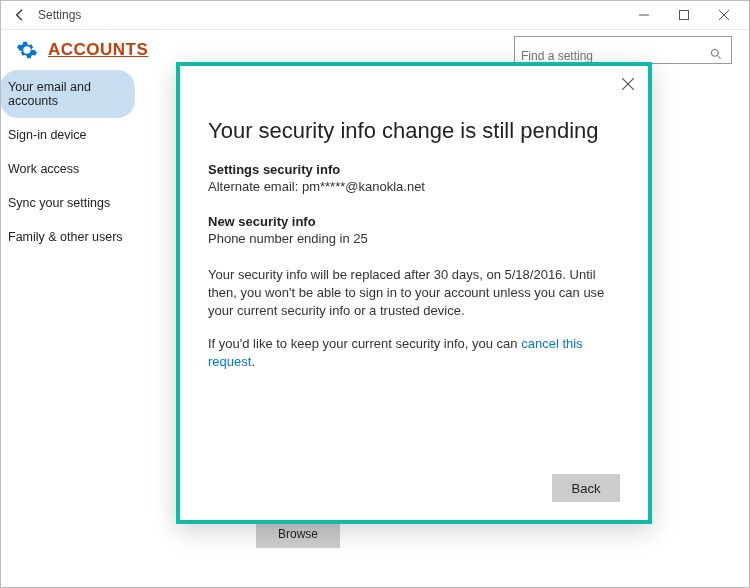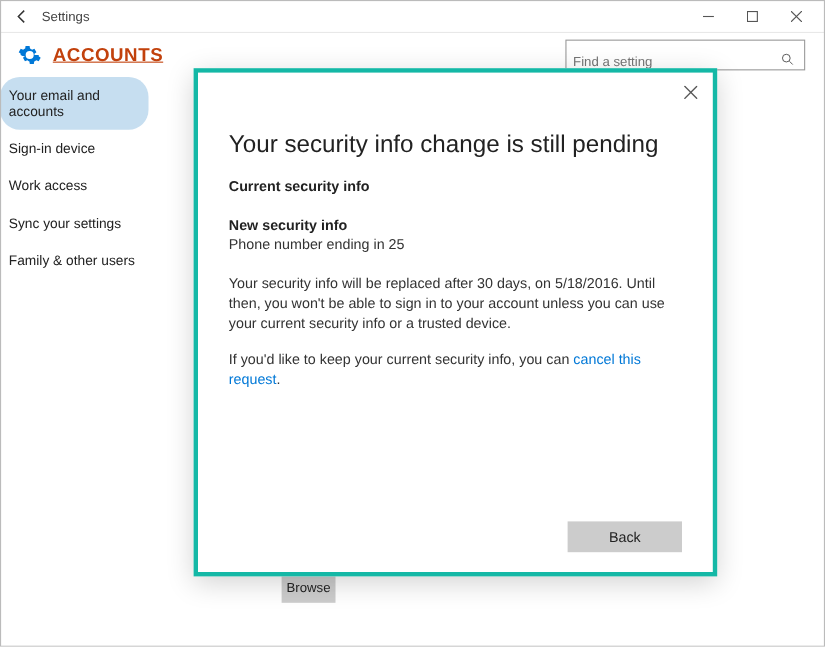--- a/index.html
+++ b/index.html
@@ -14,31 +14,31 @@
   .header .section { font-size:17px; font-weight:600; letter-spacing:0.5px; color:#c2410c;text-decoration:underline; }
   .header .spacer { flex:1; }
   .search { display:flex; align-items:flex-end; border:1px solid #999; width:218px; height:28px; padding:0 6px; margin-right:8px;}
   .search input { flex:1; border:none; outline:none; font-size:12px; color:#333; background:transparent;}
   .search .sicon { width:16px; height:16px; color:#555; }
   .body { display:flex; height: calc(100% - 68px); position:relative;}
   .sidebar { width:135px; background:#fff; padding-top:0;}
   .sidebar .item { font-size:12.5px; color:#222; padding:10px 8px; cursor:pointer;}
   .sidebar .item.active { background:#c6def0;border-radius:18px;}
   .content { flex:1; position:relative;}
-  .browse-btn { position:absolute; left:256px; top:520px; width:49px; height:28px; background:#ccc; color:#222; font-size:12px; display:flex; align-items:center; justify-content:center; cursor:pointer;}
+  .browse-btn { position:absolute; left:256px; top:520px; width:84px; height:28px; background:#ccc; color:#222; font-size:12px; display:flex; align-items:center; justify-content:center; cursor:pointer;}
   .modal { position:absolute; left:135px; top:62px; width:476px; height:462px; background:#fff; border:4px solid #14b8a6; box-shadow:0 6px 24px rgba(0,0,0,0.18); padding:22px 28px 18px 28px;margin-left:41px;}
   .modal .close { position:absolute; top:6px; right:8px; width:24px; height:24px; display:flex; align-items:center; justify-content:center; color:#555; cursor:pointer;}
   .modal h1 { font-size:22px; font-weight:400; color:#222; margin-bottom:18px; margin-top:30px;}
   .modal p { font-size:13px; color:#333; line-height:1.4; margin-bottom:14px;}
   .modal .label { font-size:13px; font-weight:600; color:#222;}
   .modal .value { font-size:13px; color:#333;}
   .modal .block { margin-bottom:20px;}
   .modal .tight { margin-bottom:2px;}
   .modal a { color:#0078d7; text-decoration:none; cursor:pointer;}
-  .modal .back-btn { position:absolute; right:28px; bottom:18px; width:104px; height:28px; background:#ccc; color:#222; font-size:13px; display:flex; align-items:center; justify-content:center; cursor:pointer;}
+  .modal .back-btn { position:absolute; right:28px; bottom:18px; width:68px; height:28px; background:#ccc; color:#222; font-size:13px; display:flex; align-items:center; justify-content:center; cursor:pointer;}
   .page-border { position:absolute; inset:0; border:1px solid #bbb; pointer-events:none;}
 </style>
 </head>
 <body>
 
 <div class="titlebar">
   <div class="back">
     <svg viewBox="0 0 24 24" width="16" height="16">
         <path d="M15 4l-8 8 8 8" stroke="#333" stroke-width="2" fill="none"></path>
       </svg>
@@ -98,21 +98,22 @@
 <div class="modal">
   <div class="close">
     <svg width="12" height="12">
         <line x1="0" y1="0" x2="12" y2="12" stroke="#555" stroke-width="1.2"></line>
         <line x1="12" y1="0" x2="0" y2="12" stroke="#555" stroke-width="1.2"></line>
       </svg>
   </div>
   <h1>Your security info change is still pending</h1>
 
   <div class="block">
-    <div class="label tight">Current security info</div>
+    <div class="label tight">Settings security info</div>
+    <div class="value">Alternate email: pm*****@kanokla.net</div>
   </div>
 
   <div class="block">
     <div class="label tight">New security info</div>
     <div class="value">Phone number ending in 25</div>
   </div>
 
   <p>Your security info will be replaced after 30 days, on 5/18/2016. Until then, you won't be able to sign in to your account unless you can use your current security info or a trusted device.</p>
 
   <p>

